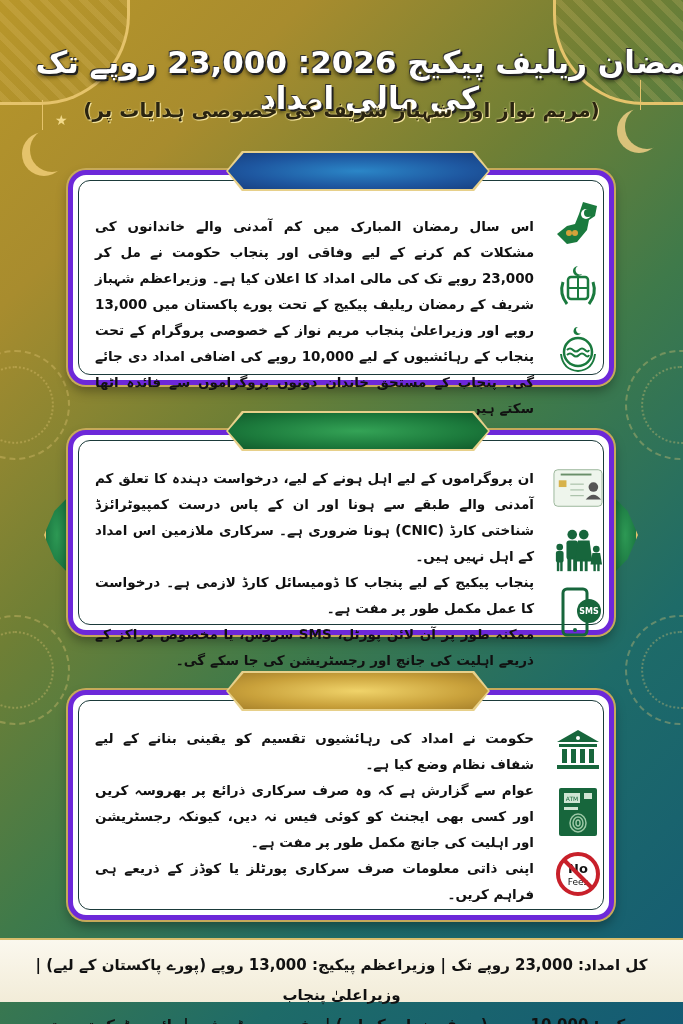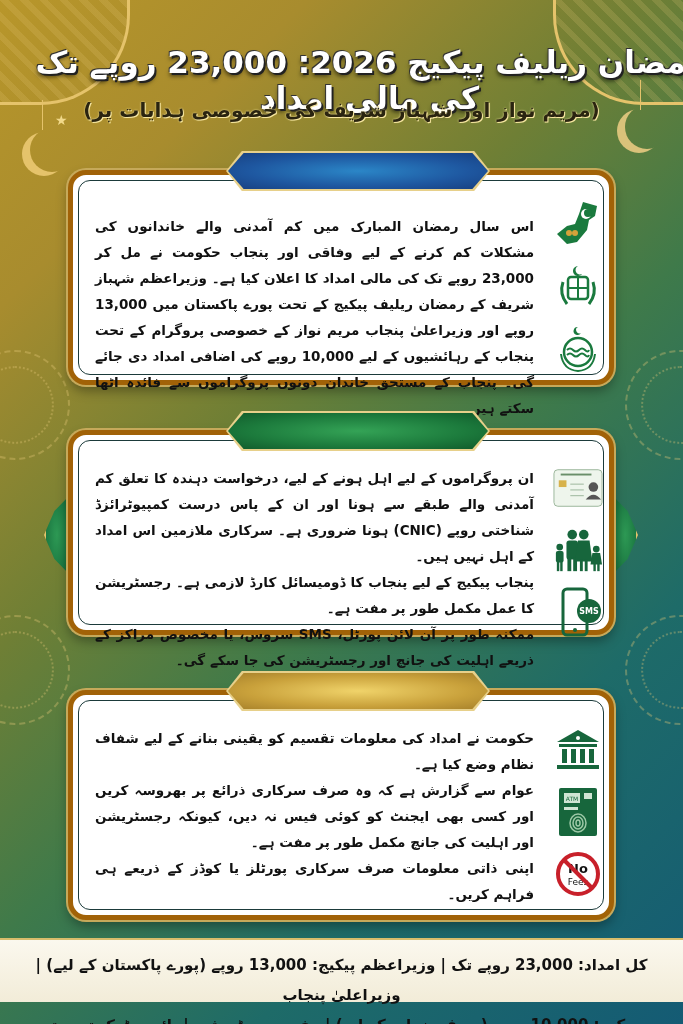--- a/index.html
+++ b/index.html
@@ -40,21 +40,21 @@
   }
   .subtitle {
     position: absolute; top: 98px; left: 0; width: 683px; text-align: center;
     direction: rtl; color: #2a2410; font-weight: bold; font-size: 20px;
     text-shadow: 0 0 2px #f7e7a1, 1px 1px 0 #f7e7a1;
   }
 
   .card {
     position: absolute; left: 68px; width: 546px;
     background: #fff; border-radius: 18px;
-    border: 5px solid #a16207;
+    border: 5px solid #6d28d9;
     box-shadow: 0 0 0 2px #c6a95a, 0 6px 12px rgba(0,0,0,0.35);
   }
   .card-inner {
     position: absolute; inset: 5px; border-radius: 12px; border: 1.5px solid #1b3a3a;
   }
   .card-banner {
     position: absolute; left: 155px; width: 260px; height: 36px;
     clip-path: polygon(6% 0, 94% 0, 100% 50%, 94% 100%, 6% 100%, 0 50%);
   }
   .card-banner-border {
@@ -147,22 +147,22 @@
   </div>
 </div>
 
 <div class="side-tab left" style="top:495px;"></div>
 <div class="side-tab right" style="top:495px;"></div>
 <div class="card" style="top:430px; height:205px;">
   <div class="card-inner"></div>
   <div class="card-banner-border" style="top:-24px;"></div>
   <div class="card-banner" style="top:-22px; background: radial-gradient(ellipse at center, #34a356 0%, #1c7a3c 60%, #115a2b 100%);"></div>
   <div class="card-text" style="top:30px;">
-    <p>ان پروگراموں کے لیے اہل ہونے کے لیے، درخواست دہندہ کا تعلق کم آمدنی والے طبقے سے ہونا اور ان کے پاس درست کمپیوٹرائزڈ شناختی روپے (CNIC) ہونا ضروری ہے۔ سرکاری ملازمین اس امداد کے اہل نہیں ہیں۔</p>
-    <p>پنجاب پیکیج کے لیے پنجاب کا ڈومیسائل کارڈ لازمی ہے۔ رجسٹریشن کا عمل مکمل طور پر مفت ہے۔</p>
+    <p>ان پروگراموں کے لیے اہل ہونے کے لیے، درخواست دہندہ کا تعلق کم آمدنی والے طبقے سے ہونا اور ان کے پاس درست کمپیوٹرائزڈ شناختی کارڈ (CNIC) ہونا ضروری ہے۔ سرکاری ملازمین اس امداد کے اہل نہیں ہیں۔</p>
+    <p>پنجاب پیکیج کے لیے پنجاب کا ڈومیسائل کارڈ لازمی ہے۔ درخواست کا عمل مکمل طور پر مفت ہے۔</p>
     <p>ممکنہ طور پر آن لائن پورٹل، SMS سروس، یا مخصوص مراکز کے ذریعے اہلیت کی جانچ اور رجسٹریشن کی جا سکے گی۔</p>
   </div>
   <div class="icon-col" style="top:28px;">
     <div class="icon">
       <svg width="52" height="40" viewBox="0 0 52 40">
           <rect x="1" y="1" width="50" height="38" rx="4" fill="#eef5ec" stroke="#9ab59a"></rect>
           <rect x="6" y="12" width="8" height="7" fill="#d7b24b"></rect>
           <line x1="8" y1="6" x2="40" y2="6" stroke="#6a8f6a" stroke-width="2"></line>
           <line x1="18" y1="16" x2="32" y2="16" stroke="#9ab59a"></line>
           <line x1="18" y1="22" x2="32" y2="22" stroke="#9ab59a"></line>
@@ -202,21 +202,21 @@
         </svg>
     </div>
   </div>
 </div>
 
 <div class="card" style="top:690px; height:230px;">
   <div class="card-inner"></div>
   <div class="card-banner-border" style="top:-24px;"></div>
   <div class="card-banner" style="top:-22px; background: radial-gradient(ellipse at center, #f0d36a 0%, #c9a13b 60%, #a6802a 100%);"></div>
   <div class="card-text" style="top:30px;">
-    <p>حکومت نے امداد کی معلومات تقسیم کو یقینی بنانے کے لیے شفاف نظام وضع کیا ہے۔</p>
+    <p>حکومت نے امداد کی رہائشیوں تقسیم کو یقینی بنانے کے لیے شفاف نظام وضع کیا ہے۔</p>
     <p>عوام سے گزارش ہے کہ وہ صرف سرکاری ذرائع پر بھروسہ کریں اور کسی بھی ایجنٹ کو کوئی فیس نہ دیں، کیونکہ رجسٹریشن اور اہلیت کی جانچ مکمل طور پر مفت ہے۔</p>
     <p>اپنی ذاتی معلومات صرف سرکاری پورٹلز یا کوڈز کے ذریعے ہی فراہم کریں۔</p>
   </div>
   <div class="icon-col" style="top:30px;">
     <div class="icon">
       <svg width="46" height="44" viewBox="0 0 46 44">
           <path d="M23 2 L44 14 H2 Z" fill="#17663c"></path>
           <circle cx="23" cy="10" r="2" fill="#fff"></circle>
           <rect x="4" y="16" width="38" height="3" fill="#17663c"></rect>
           <rect x="7" y="21" width="5" height="14" fill="#17663c"></rect>

